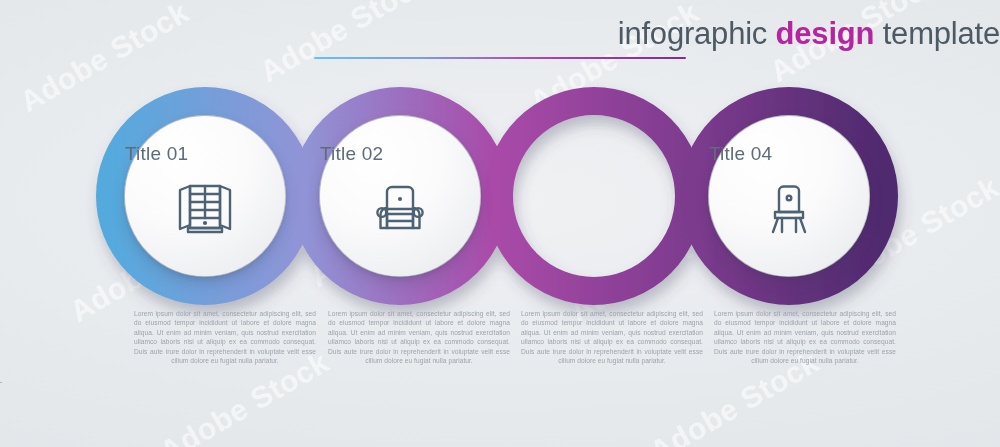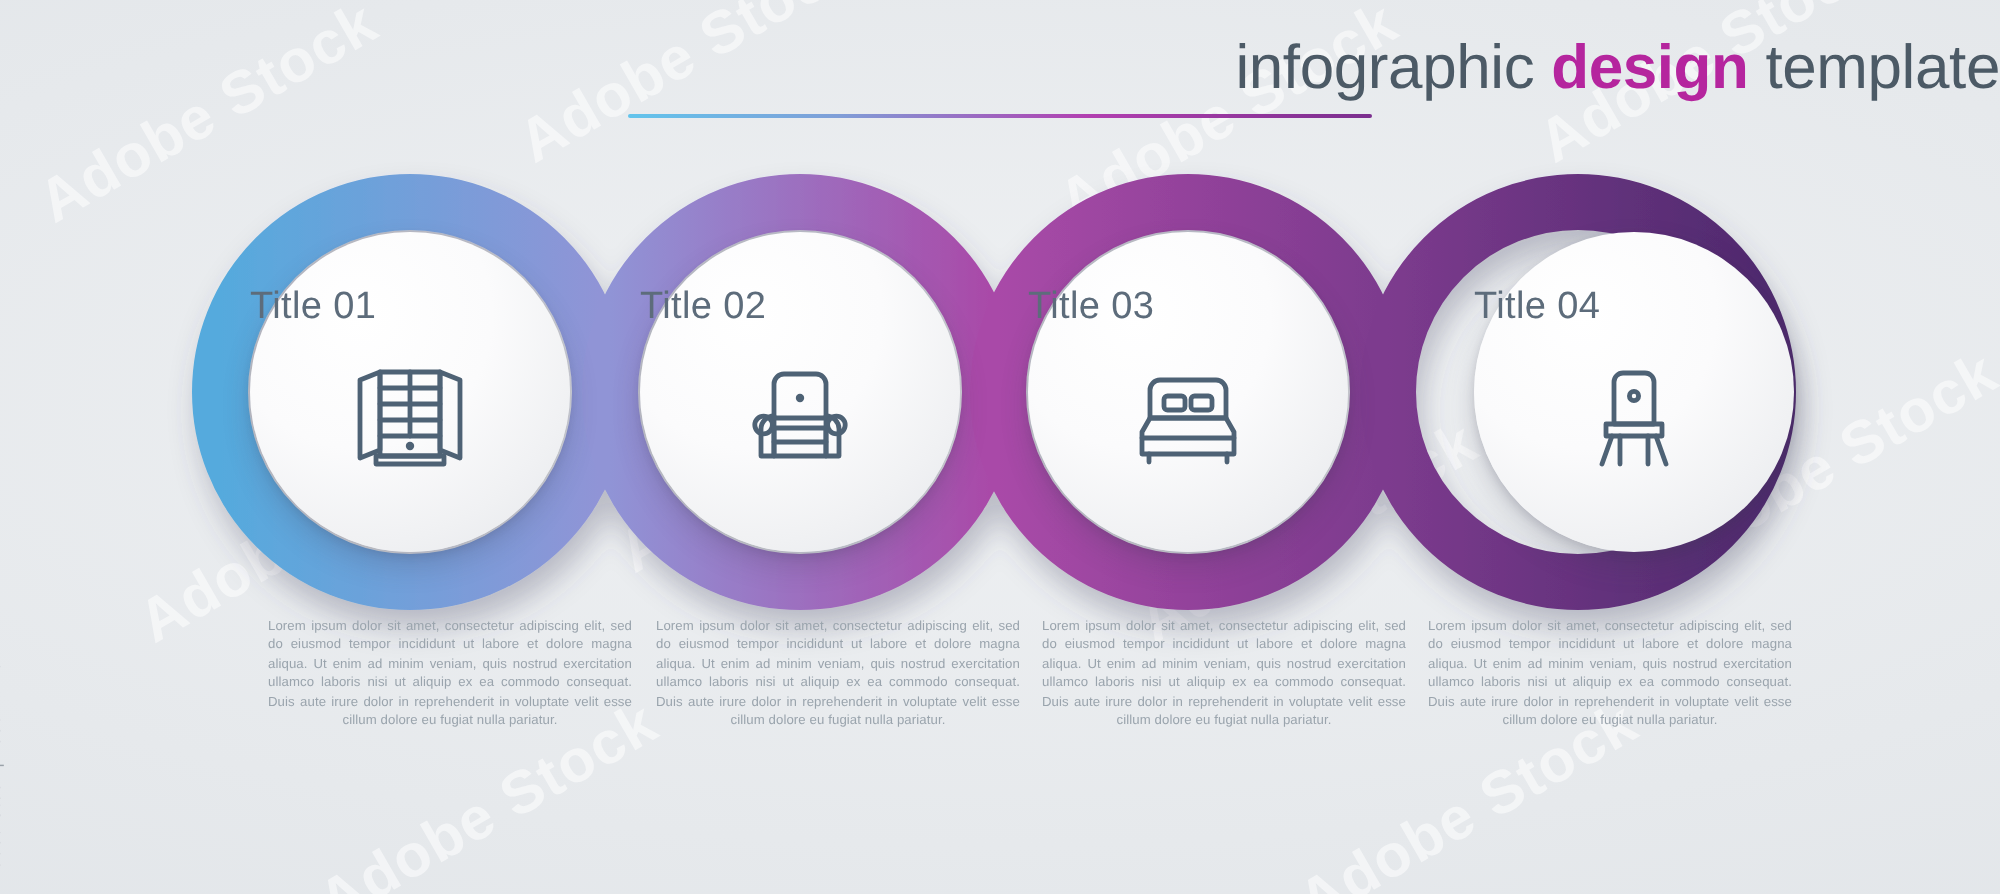--- a/index.html
+++ b/index.html
@@ -235,40 +235,22 @@
         <circle cx="50.2" cy="36.5" r="4.4"></circle>
 
         <path d="M19 38 L45 38 L45 52 L19 52 Z"></path>
         <path d="M19 45 L45 45"></path>
 
         <circle cx="32" cy="23" r="2.1" fill="#4e6275" stroke="none"></circle>
       </svg>
     </div>
   </div>
 
-  <div class="disc" style="left:514px; top:116px; width:160px; height:160px;">
-    <div class="disc-title">Title 03</div>
-    <div class="disc-icon">
-      <svg width="64" height="64" viewBox="0 0 64 64" fill="none" stroke="#4e6275" stroke-width="2.4" stroke-linecap="round" stroke-linejoin="round">
-
-        <path d="M13 33 L13 19 a5 5 0 0 1 5 -5 L46 14 a5 5 0 0 1 5 5 L51 33 Z"></path>
-
-        <rect x="20" y="22" width="10.5" height="7" rx="1.8"></rect>
-        <rect x="33.5" y="22" width="10.5" height="7" rx="1.8"></rect>
-
-        <path d="M13 33 L51 33 L55 40 L55 51 L9 51 L9 40 Z"></path>
-        <path d="M9 43 L55 43"></path>
-
-        <path d="M12.5 51 L12.5 55"></path>
-        <path d="M51.5 51 L51.5 55"></path>
-      </svg>
-    </div>
-  </div>
-
-  <div class="disc" style="left:737px; top:116px; width:160px; height:160px;">
+
+  <div class="disc" style="left:709px; top:116px; width:160px; height:160px;">
     <div class="disc-title">Title 04</div>
     <div class="disc-icon">
       <svg width="64" height="64" viewBox="0 0 64 64" fill="none" stroke="#4e6275" stroke-width="2.4" stroke-linecap="round" stroke-linejoin="round">
 
         <path d="M22 36 L22 15 a4.5 4.5 0 0 1 4.5 -4.5 L37.5 10.5 a4.5 4.5 0 0 1 4.5 4.5 L42 36 Z"></path>
 
         <circle cx="32" cy="22" r="2.3"></circle>
 
         <path d="M18 36 L46 36 L46 42 L18 42 Z"></path>
 

